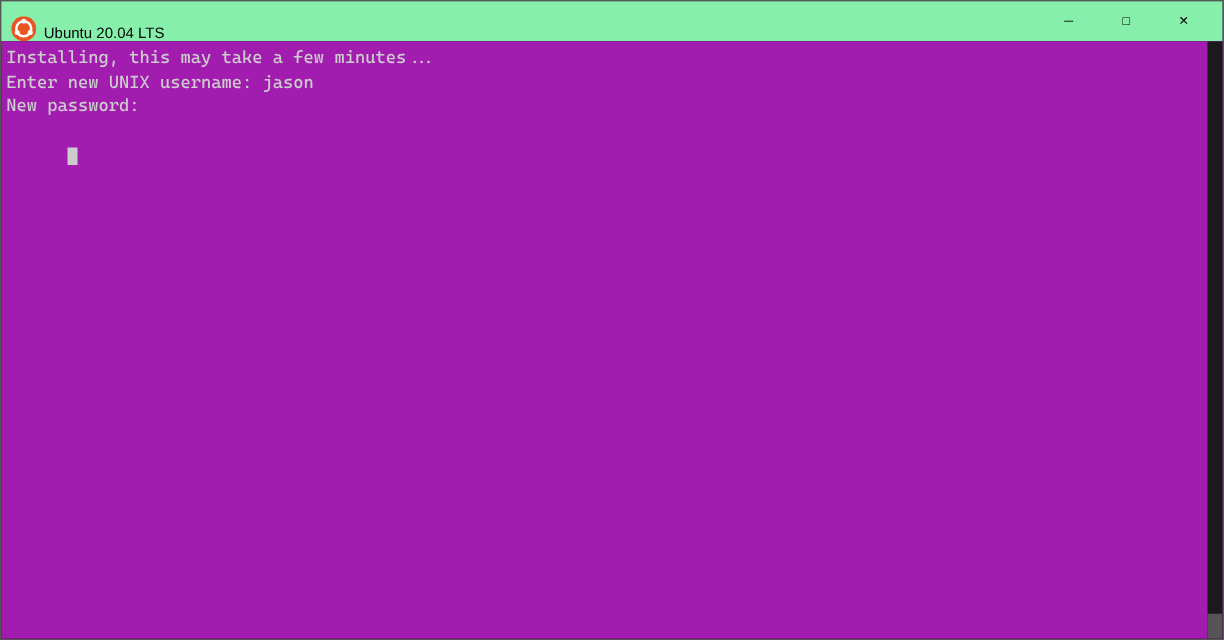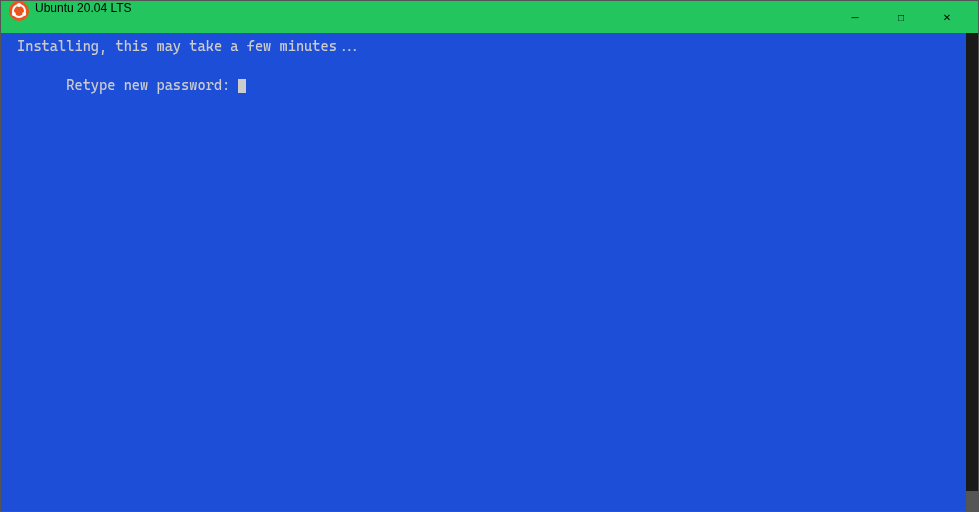--- a/index.html
+++ b/index.html
@@ -20,22 +20,22 @@
       width: 979px;
       height: 512px;
       display: flex;
       flex-direction: column;
       border: 1px solid #555;
       background: #000;
     }
 
     .title-bar {
       display: flex;
-      align-items: flex-start;
-      background: #22c55e;
+      align-items: flex-end;
+      background: #86efac;
       height: 32px;
       padding: 0 8px;
       flex-shrink: 0;
       user-select: none;
     }
 
     .title-bar-icon {
       width: 20px;
       height: 20px;
       margin-right: 6px;
@@ -68,26 +68,26 @@
       cursor: pointer;
       display: flex;
       align-items: center;
       justify-content: center;
       font-size: 10px;
       color: #000;
     }
 
     .terminal-body {
       flex: 1;
-      background: #1d4ed8;
+      background: #a21caf;
       color: #cccccc;
       font-family: 'Cascadia Code', 'Courier New', monospace;
       font-size: 14px;
       line-height: 1.4;
-      padding: 4px 16px;
+      padding: 4px 4px;
       overflow: hidden;
       position: relative;
     }
 
     .terminal-line {
       white-space: pre;
       display: block;
     }
 
     .cursor {
@@ -139,20 +139,22 @@
     <span class="title-bar-title">Ubuntu 20.04 LTS</span>
     <div class="title-bar-controls">
       <button class="title-bar-btn minimize">─</button>
       <button class="title-bar-btn maximize">□</button>
       <button class="title-bar-btn close">✕</button>
     </div>
   </div>
 
   <div class="terminal-body">
     <span class="terminal-line">Installing, this may take a few minutes...</span>
+    <span class="terminal-line">Enter new UNIX username: jason</span>
+    <span class="terminal-line">New password:</span>
     <span class="terminal-line">
-      <span>Retype new password: </span><span class="cursor"></span>
+      <span class="cursor"></span>
     </span>
     <div class="scrollbar">
       <div class="scrollbar-thumb"></div>
     </div>
   </div>
 </div>
 
 </body></html>

